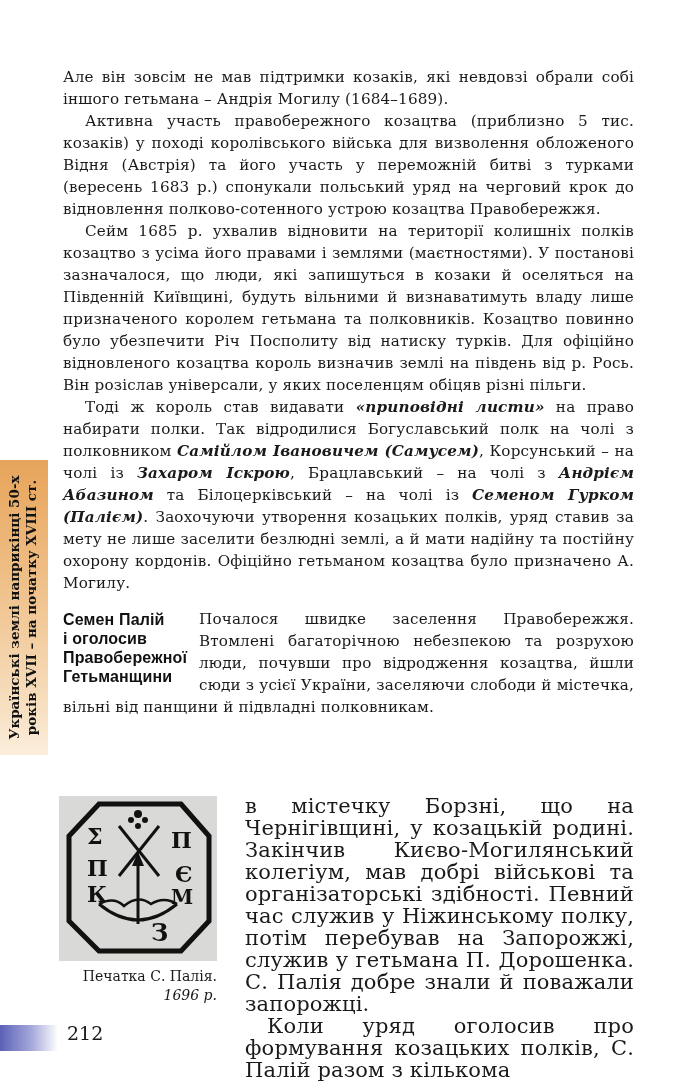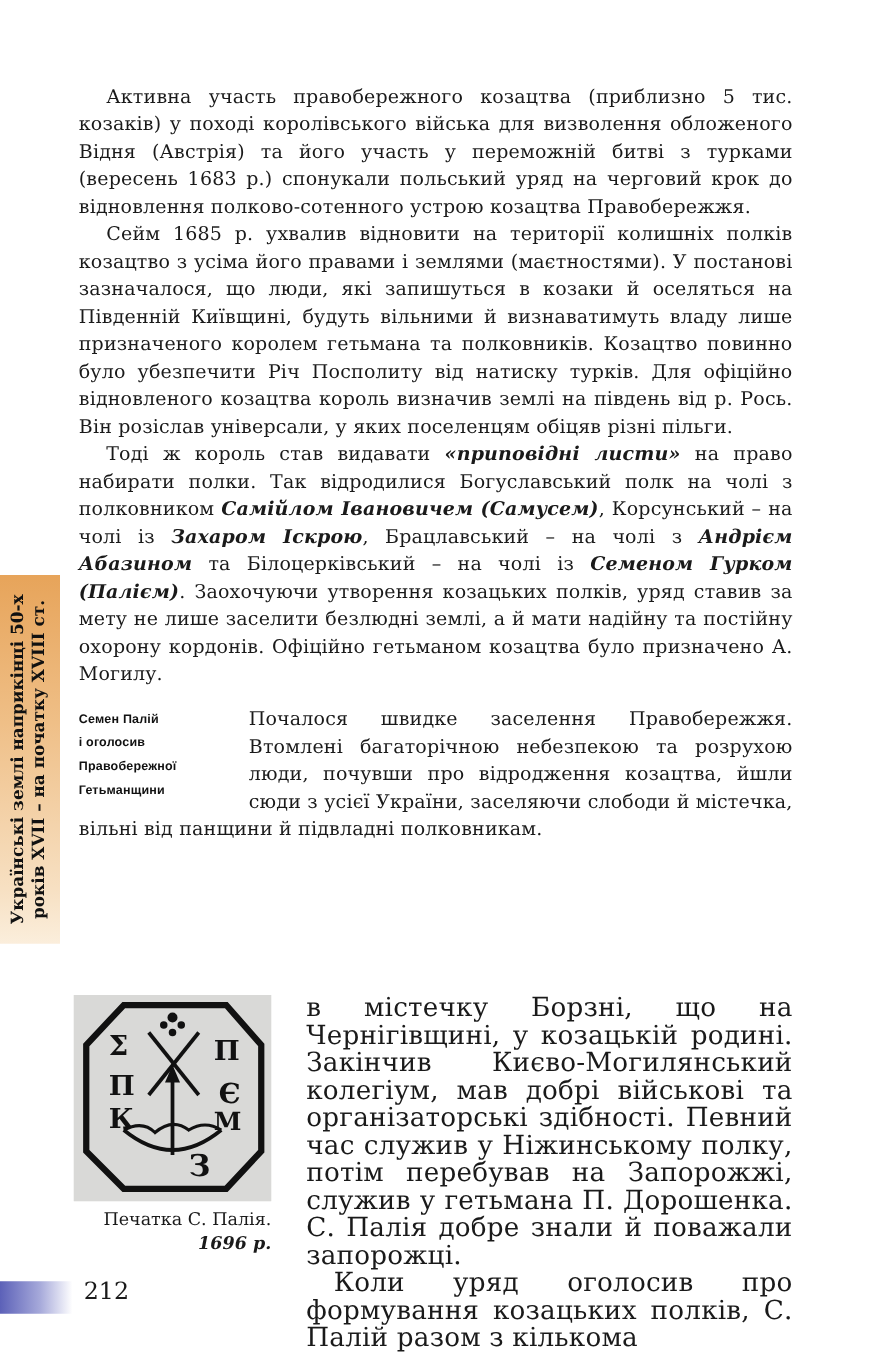--- a/index.html
+++ b/index.html
@@ -24,50 +24,51 @@
       position: absolute; left: 0; top: 0; width: 295px; height: 48px;
       transform-origin: 0 0; transform: translate(0, 295px) rotate(-90deg);
       font-family: "DejaVu Serif", serif; font-weight: bold;
       font-size: 13.5px; line-height: 17px; color: #111;
       text-align: center; padding-top: 6px; box-sizing: border-box;
     }
     .marginal-wrap { position: relative; }
     .marginal-heading {
       float: left; width: 136px; margin-top: 2px;
       font-family: "Liberation Sans", sans-serif; font-weight: bold;
-      font-size: 10px; line-height: 19px; color: #111;
+      font-size: 16px; line-height: 19px; color: #111;
     }
     .seal {
       width: 158px; height: 165px; margin-left: 0;
       background: #d9d9d7; display: block;
     }
     .caption {
       text-align: right; font-size: 14px; line-height: 19px; margin-top: 6px;
     }
-    .caption .year { font-style: italic; display: block; font-weight: bold; }
+    .caption .year { font-style: italic; display: block; }
     .page-number {
       position: absolute; left: 67px; top: 1022px;
       font-size: 19px; font-family: "DejaVu Serif", serif;
     }
     .page-bar {
       position: absolute; left: 0; top: 1025px; width: 58px; height: 26px;
       background: linear-gradient(to right, #5c61b8 0%, #a6a9da 55%, #ffffff 100%);
     }
   </style>
 </head>
 <body>
 
 <div class="side-tab">
   <div class="side-tab-text">
     <div>Українські землі наприкінці 50-х</div>
     <div>років XVII – на початку XVIII ст.</div>
   </div>
 </div>
 
 <div class="page-text">
+  <p class="para noindent">Але він зовсім не мав підтримки козаків, які невдовзі обрали собі іншого гетьмана – Андрія Могилу (1684–1689).</p>
   <p class="para">Активна участь правобережного козацтва (приблизно 5 тис. козаків) у поході королівського війська для визволення обложеного Відня (Австрія) та його участь у переможній битві з турками (вересень 1683 р.) спонукали польський уряд на черговий крок до відновлення полково-сотенного устрою козацтва Правобережжя.</p>
   <p class="para">Сейм 1685 р. ухвалив відновити на території колишніх полків козацтво з усіма його правами і землями (маєтностями). У постанові зазначалося, що люди, які запишуться в козаки й оселяться на Південній Київщині, будуть вільними й визнаватимуть владу лише призначеного королем гетьмана та полковників. Козацтво повинно було убезпечити Річ Посполиту від натиску турків. Для офіційно відновленого козацтва король визначив землі на південь від р. Рось. Він розіслав універсали, у яких поселенцям обіцяв різні пільги.</p>
   <p class="para"><span>Тоді ж король став видавати </span><span class="bi">«приповідні листи»</span><span> на право набирати полки. Так відродилися Богуславський полк на чолі з полковником </span><span class="bi">Самійлом Івановичем (Самусем)</span><span>, Корсунський – на чолі із </span><span class="bi">Захаром Іскрою</span><span>, Брацлавський – на чолі з </span><span class="bi">Андрієм Абазином</span><span> та Білоцерківський – на чолі із </span><span class="bi">Семеном Гурком (Палієм)</span><span>. Заохочуючи утворення козацьких полків, уряд ставив за мету не лише заселити безлюдні землі, а й мати надійну та постійну охорону кордонів. Офіційно гетьманом козацтва було призначено А. Могилу.</span></p>
 
   <div class="marginal-wrap" style="margin-top:14px;">
     <div class="marginal-heading">
       <div>Семен Палій</div>
       <div>і оголосив</div>
       <div>Правобережної</div>
       <div>Гетьманщини</div>

